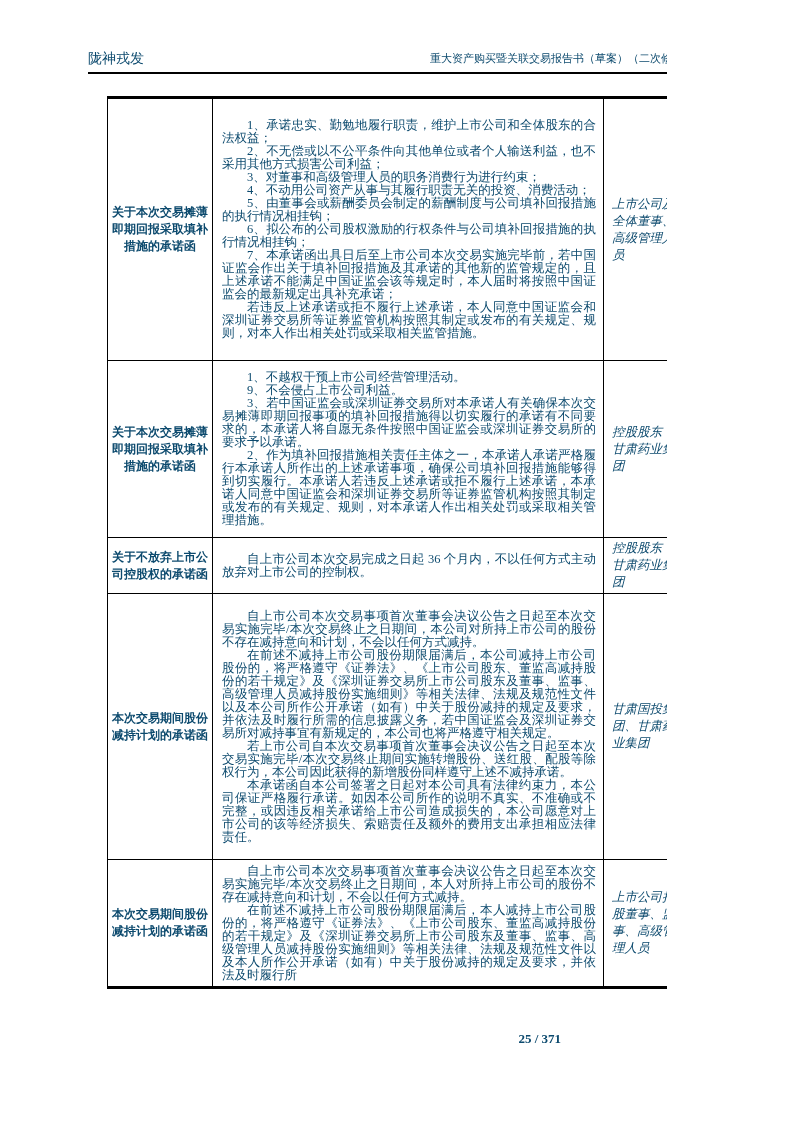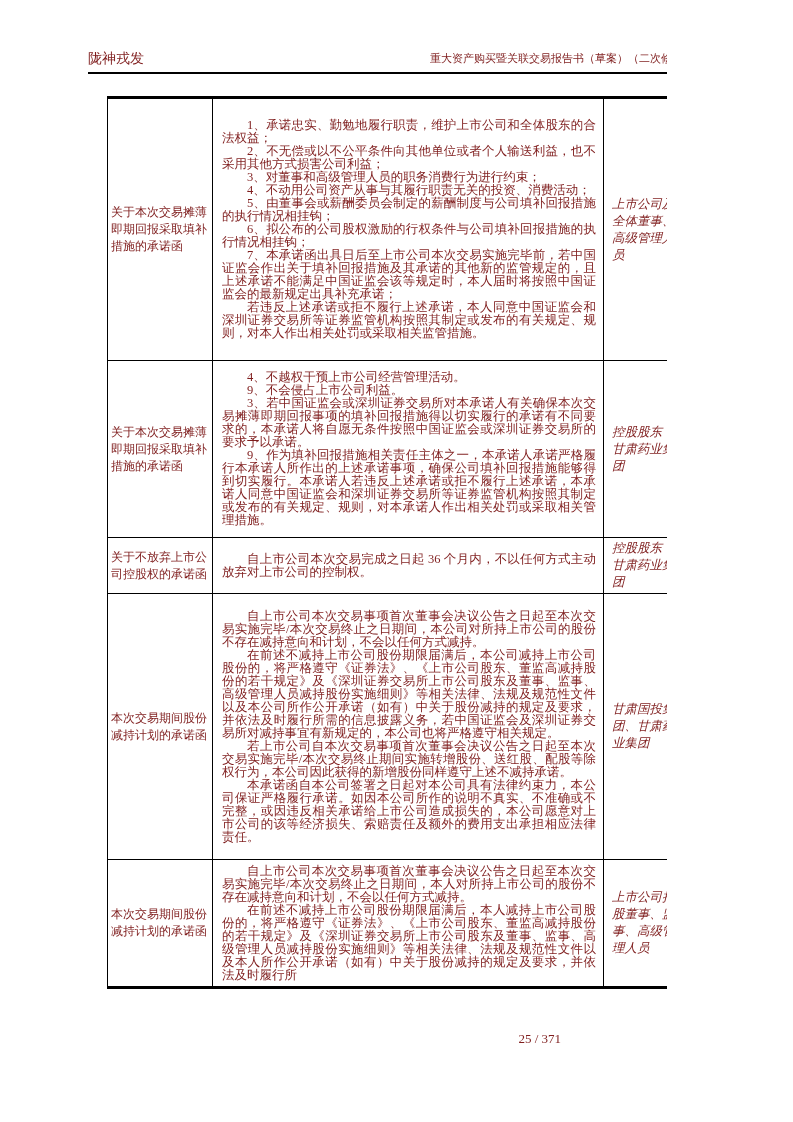--- a/index.html
+++ b/index.html
@@ -1,20 +1,20 @@
 <!DOCTYPE html>
 <html><head>
 <meta charset="utf-8">
 <style>
   html, body { margin:0; padding:0; background:#ffffff; }
   .page {
     position:relative;
     width:667px; height:1122px;
     background:#ffffff;
-    color:#7f1d1d;
+    color:#0c4a6e;
     font-family:"Liberation Serif","DejaVu Serif",serif;
     overflow:hidden;
   }
   .header {
     position:absolute; left:88px; top:50px; width:617px;
     display:flex; justify-content:space-between; align-items:flex-end;
     border-bottom:2px solid #000;
     padding-bottom:5px;
   }
   .company { font-size:14px; line-height:17px; }
@@ -27,34 +27,34 @@
     border-top:3px solid #000;
     border-bottom:3px solid #000;
   }
   .doc-table td {
     border:1.3px solid #000;
     vertical-align:middle;
     overflow:hidden;
   }
   td.c1 {
     font-size:12px; line-height:17px;
-    text-align:left; padding:2px 3px;
+    text-align:center; padding:2px 3px;font-weight:bold;
   }
   td.c2 { font-size:12.5px; padding:2px 7px 2px 9px; }
   td.c2 p {
     margin:0; text-indent:2em;
     text-align:justify; line-height:13px;
   }
   td.c3 {
     font-size:12.5px; line-height:17px;
     padding:2px 8px;font-style:italic;
   }
   .footer {
     position:absolute; right:106px; top:1031px;
-    font-size:13px; font-weight:normal; line-height:15px;
+    font-size:13px; font-weight:bold; line-height:15px;
   }
 </style>
 </head>
 <body>
 
 <div class="page">
 
   <div class="header">
     <span class="company">陇神戎发</span>
     <span class="title">重大资产购买暨关联交易报告书（草案）（二次修订稿）</span>
@@ -77,24 +77,24 @@
           <p>5、由董事会或薪酬委员会制定的薪酬制度与公司填补回报措施的执行情况相挂钩；</p>
           <p>6、拟公布的公司股权激励的行权条件与公司填补回报措施的执行情况相挂钩；</p>
           <p>7、本承诺函出具日后至上市公司本次交易实施完毕前，若中国证监会作出关于填补回报措施及其承诺的其他新的监管规定的，且上述承诺不能满足中国证监会该等规定时，本人届时将按照中国证监会的最新规定出具补充承诺；</p>
           <p>若违反上述承诺或拒不履行上述承诺，本人同意中国证监会和深圳证券交易所等证券监管机构按照其制定或发布的有关规定、规则，对本人作出相关处罚或采取相关监管措施。</p>
         </td>
         <td class="c3">上市公司及全体董事、高级管理人员</td>
       </tr>
       <tr style="height:177px">
         <td class="c1">关于本次交易摊薄即期回报采取填补措施的承诺函</td>
         <td class="c2">
-          <p>4、不越权干预上市公司经营管理活动。</p>
+          <p>1、不越权干预上市公司经营管理活动。</p>
           <p>9、不会侵占上市公司利益。</p>
           <p>3、若中国证监会或深圳证券交易所对本承诺人有关确保本次交易摊薄即期回报事项的填补回报措施得以切实履行的承诺有不同要求的，本承诺人将自愿无条件按照中国证监会或深圳证券交易所的要求予以承诺。</p>
-          <p>9、作为填补回报措施相关责任主体之一，本承诺人承诺严格履行本承诺人所作出的上述承诺事项，确保公司填补回报措施能够得到切实履行。本承诺人若违反上述承诺或拒不履行上述承诺，本承诺人同意中国证监会和深圳证券交易所等证券监管机构按照其制定或发布的有关规定、规则，对本承诺人作出相关处罚或采取相关管理措施。</p>
+          <p>2、作为填补回报措施相关责任主体之一，本承诺人承诺严格履行本承诺人所作出的上述承诺事项，确保公司填补回报措施能够得到切实履行。本承诺人若违反上述承诺或拒不履行上述承诺，本承诺人同意中国证监会和深圳证券交易所等证券监管机构按照其制定或发布的有关规定、规则，对本承诺人作出相关处罚或采取相关管理措施。</p>
         </td>
         <td class="c3">控股股东：甘肃药业集团</td>
       </tr>
       <tr style="height:47px">
         <td class="c1">关于不放弃上市公司控股权的承诺函</td>
         <td class="c2">
           <p>自上市公司本次交易完成之日起 36 个月内，不以任何方式主动放弃对上市公司的控制权。</p>
         </td>
         <td class="c3">控股股东：甘肃药业集团</td>
       </tr>

